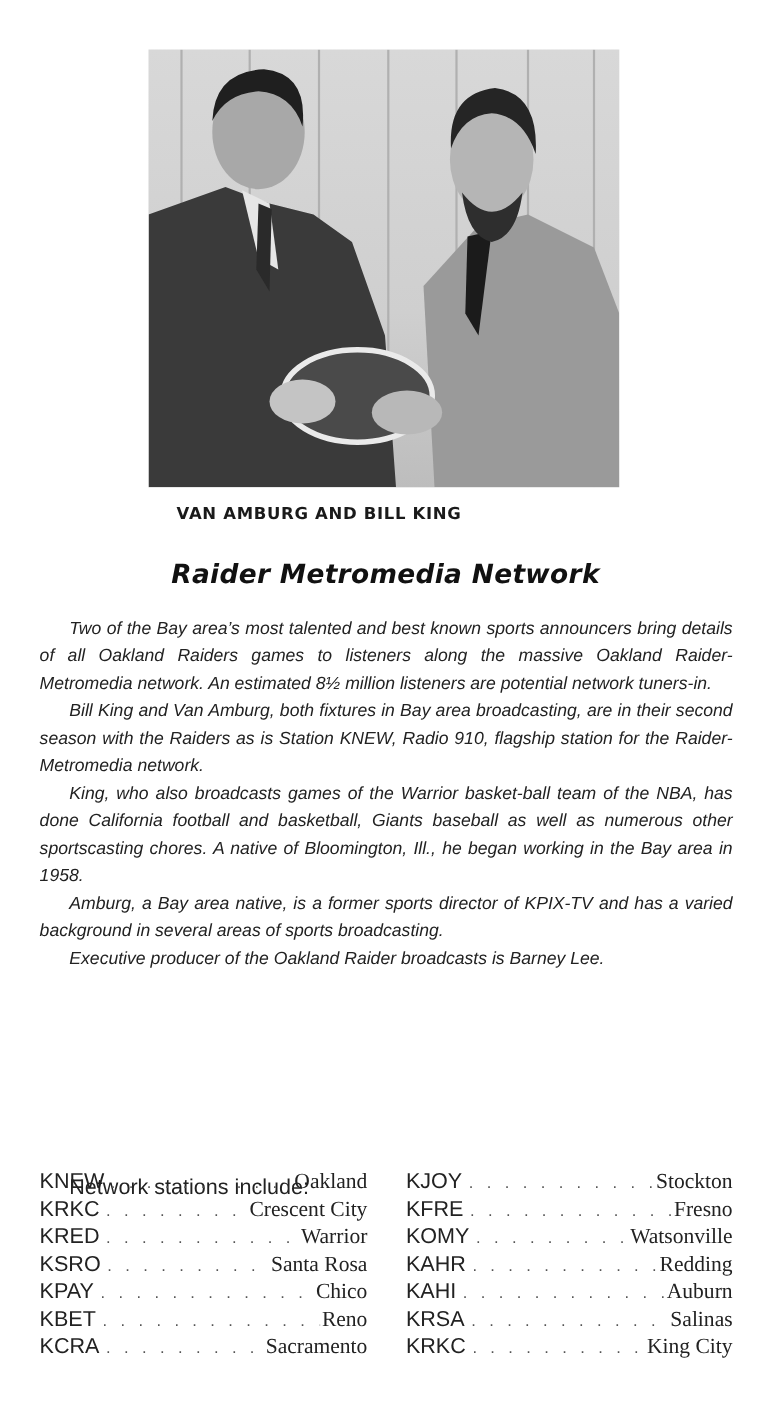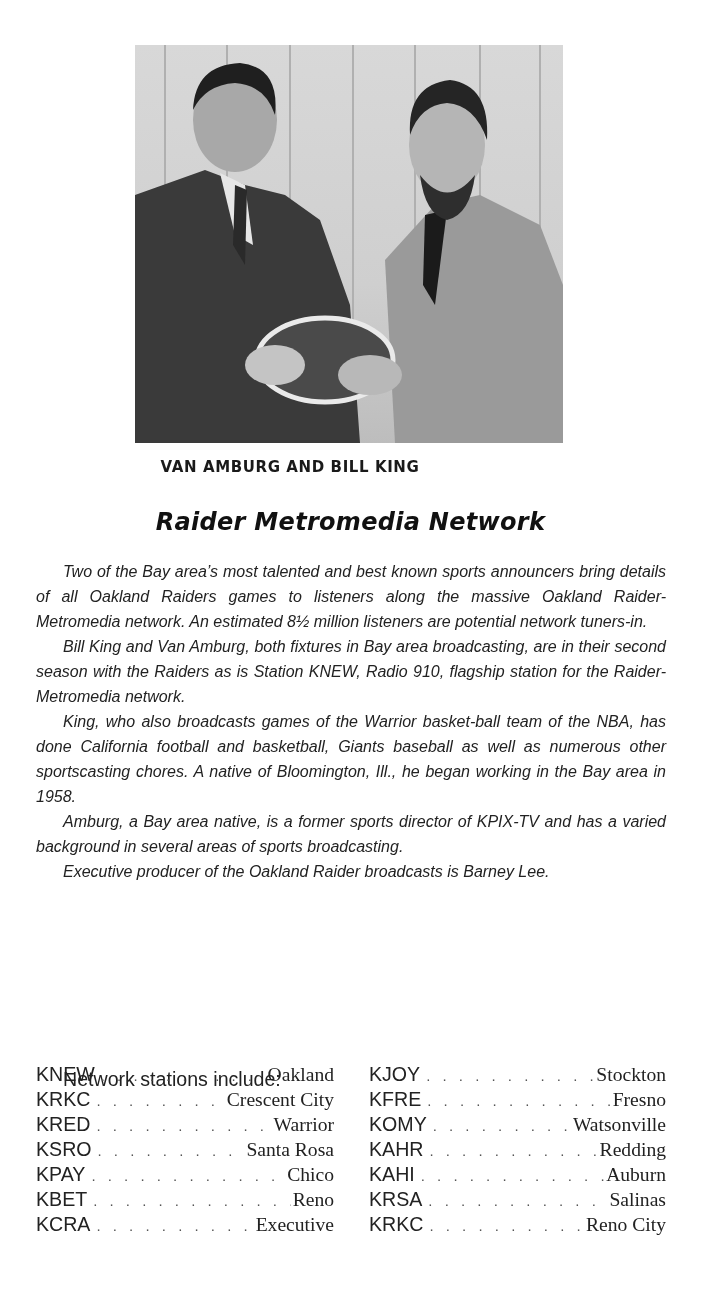--- a/index.html
+++ b/index.html
@@ -121,21 +121,21 @@
       <span class="city">Chico</span>
     </div>
   <div class="row">
       <span class="call">KBET</span>
       <span class="dots"></span>
       <span class="city">Reno</span>
     </div>
   <div class="row">
       <span class="call">KCRA</span>
       <span class="dots"></span>
-      <span class="city">Executive</span>
+      <span class="city">Sacramento</span>
     </div>
 </div>
 
 <div class="col right">
   <div class="row">
       <span class="call">KJOY</span>
       <span class="dots"></span>
       <span class="city">Stockton</span>
     </div>
   <div class="row">
@@ -159,15 +159,15 @@
       <span class="city">Auburn</span>
     </div>
   <div class="row">
       <span class="call">KRSA</span>
       <span class="dots"></span>
       <span class="city">Salinas</span>
     </div>
   <div class="row">
       <span class="call">KRKC</span>
       <span class="dots"></span>
-      <span class="city">Reno City</span>
+      <span class="city">King City</span>
     </div>
 </div>
 
 </body></html>

